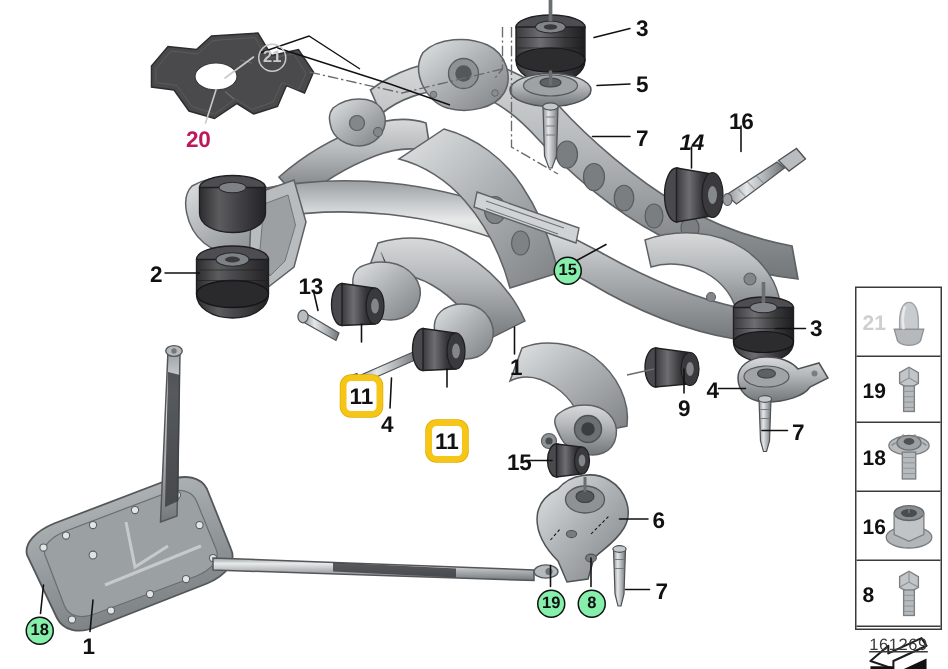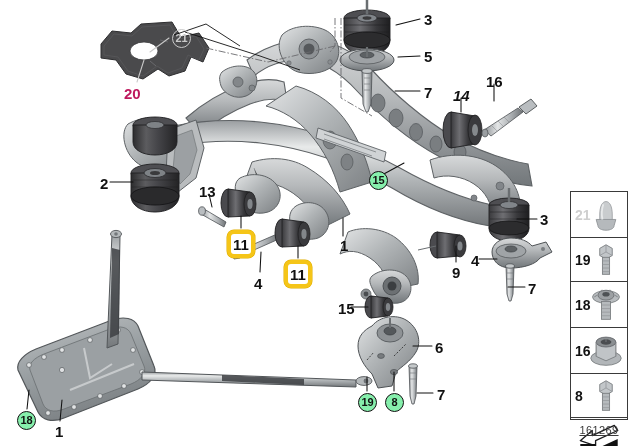--- a/index.html
+++ b/index.html
@@ -52,20 +52,21 @@
     border: 4px solid #F5C518;
     border-radius: 7px;
     background: #ffffff;
     display: flex; align-items: center; justify-content: center;
     font-family: "Liberation Sans", sans-serif;
     font-weight: bold;
     font-size: 15px;
     color: #111;
     line-height: 1;
     box-shadow: 0 0 0 0.5px #e0ae00;
+    margin-top: 20px;
   }
   
   #sidebar {
     position: absolute;
     left: 570px; top: 191px;
     width: 58px; height: 229px;
     border: 1.3px solid #3a3a3a;
     background: #ffffff;
   }
   .sb-cell {

